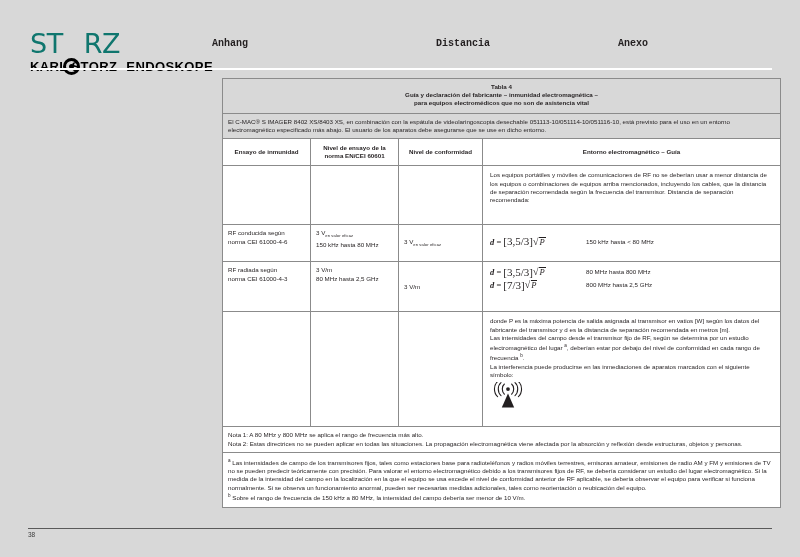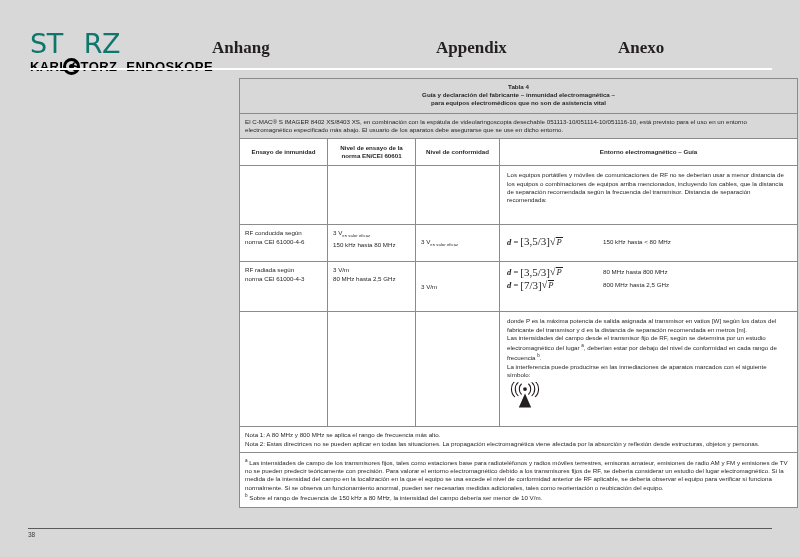--- a/index.html
+++ b/index.html
@@ -70,41 +70,41 @@
   .logo-sub .gap { display:inline-block; width: 9px; }
 
   .lang-titles {
     position: absolute;
     left: 200px; top: 38px;
     width: 580px;
     height: 20px;
   }
   .lang-titles span {
     position: absolute;
-    font-size: 17px;
+    font-size: 10px;
     font-weight: bold;
-    font-family: Liberation Serif, serif;
+    font-family: Liberation Mono, monospace;
     white-space: nowrap;
   }
   .lang-de { left: 12px; }
   .lang-en { left: 236px; }
   .lang-es { left: 418px; text-align: right; }
 
   .header-rule {
     position: absolute;
     left: 30px; top: 68px;
     width: 742px;
     height: 2px;
     background: #ffffff;
   }
 
   
   .table-wrap {
     position: absolute;
-    left: 239px; top: 78px;
+    left: 222px; top: 78px;
     width: 558px;
   }
   table.emc {
     border-collapse: collapse;
     width: 558px;
     table-layout: fixed;
     background: #ffffff;
   }
   table.emc td {
     border: 1px solid #8b8b8b;
@@ -206,21 +206,21 @@
 <body>
 
 <div class="page-header">
   <div class="logo-block">
     <span class="logo-word"><span>ST</span><span class="oh"><span class="ring"></span><span class="dot"></span></span><span>RZ</span></span>
     <div class="logo-sub"><span>KARL STORZ</span><span class="gap"></span><span>ENDOSKOPE</span></div>
   </div>
 
   <div class="lang-titles">
     <span class="lang-de">Anhang</span>
-    <span class="lang-en">Appendix</span>
+    <span class="lang-en">Distancia</span>
     <span class="lang-es">Anexo</span>
   </div>
   <div class="header-rule"></div>
 </div>
 
 <div class="table-wrap">
 <table class="emc">
   <colgroup>
     <col style="width:88px">
     <col style="width:88px">

